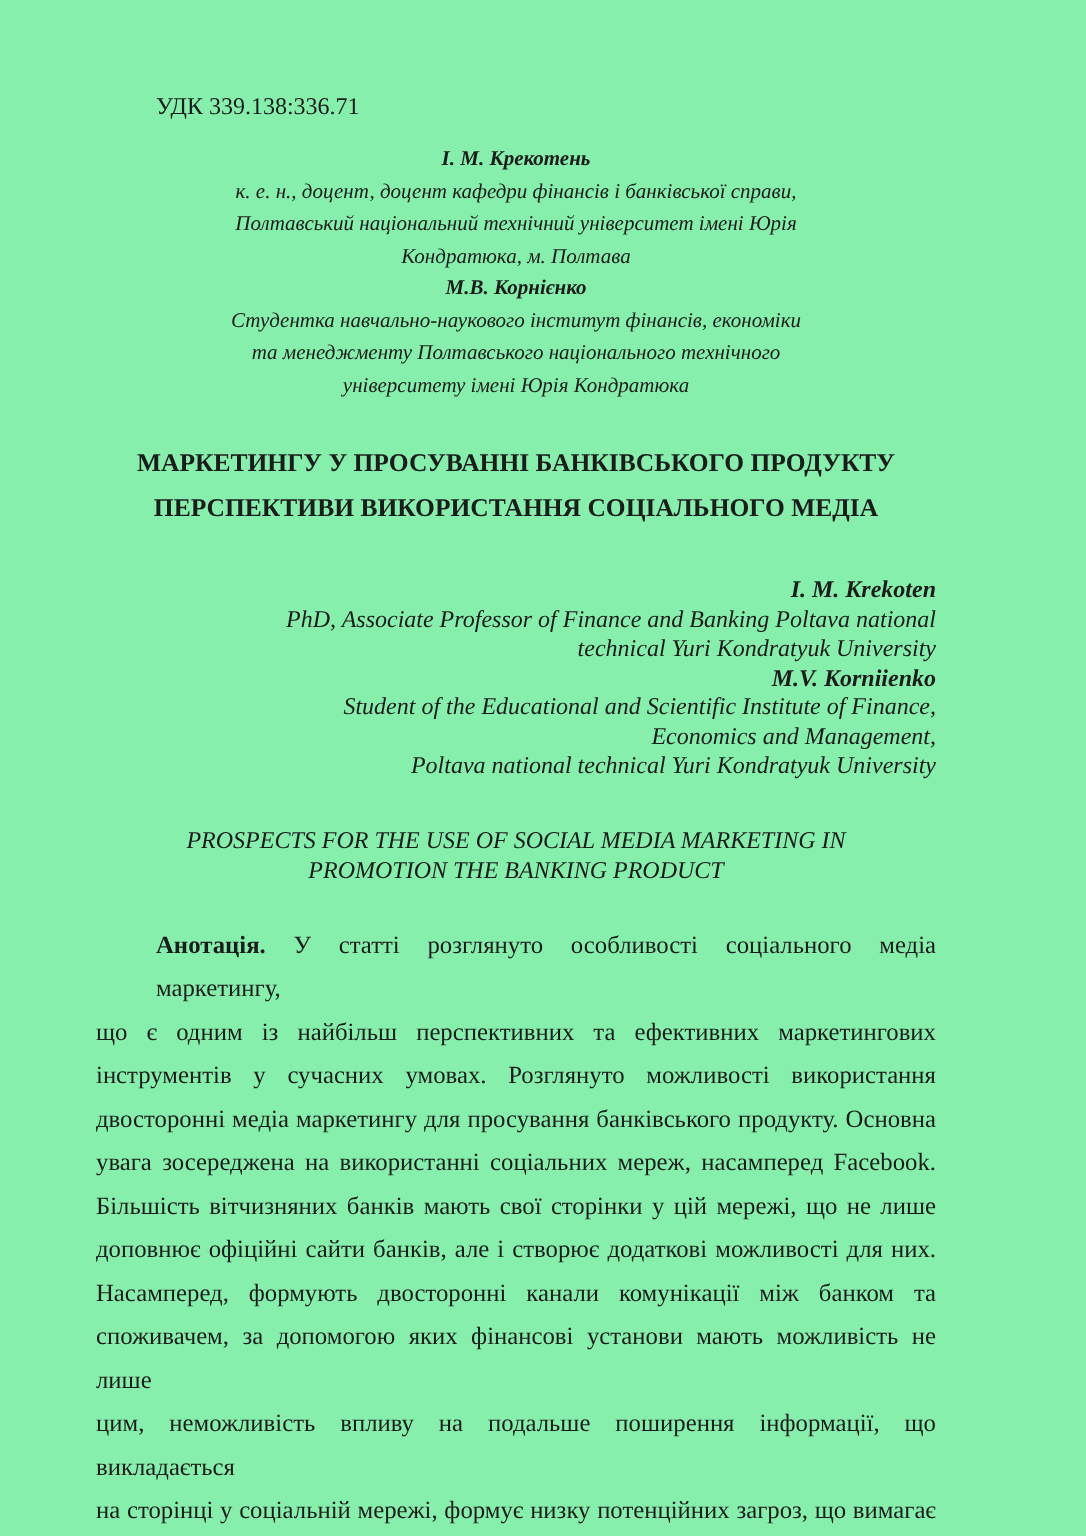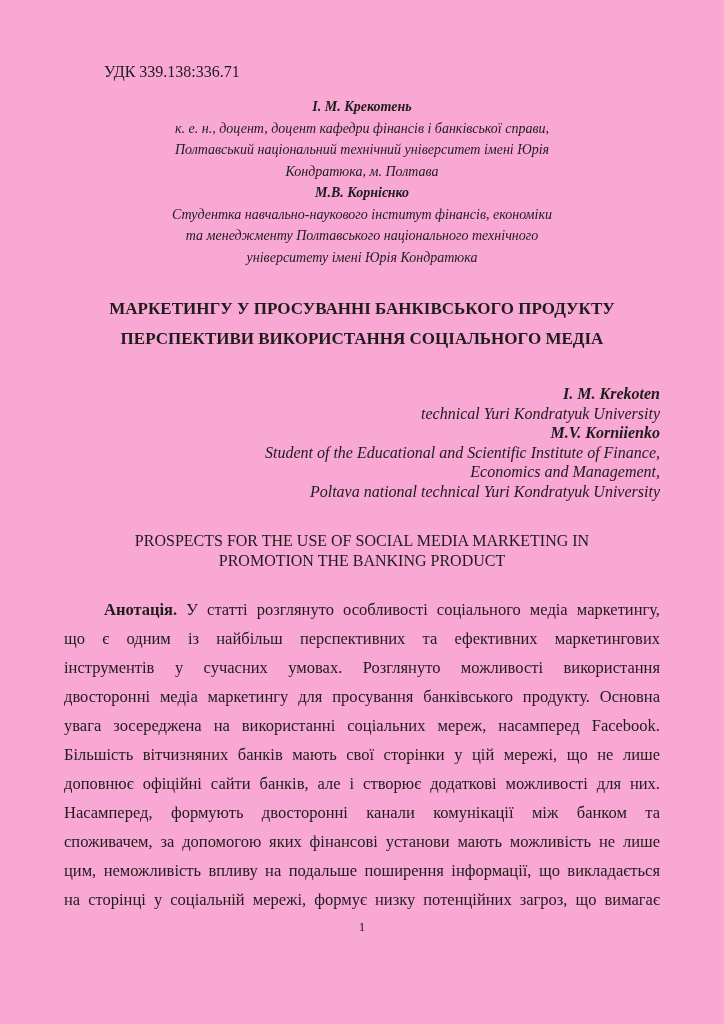--- a/index.html
+++ b/index.html
@@ -6,22 +6,22 @@
     margin: 0;
     padding: 0;
     background: #ffffff;
   }
   .page {
     position: relative;
     width: 724px;
     height: 1024px;
     box-sizing: border-box;
     margin: 0 auto;
-    padding: 62px 64px 20px 64px;
-    background: #f9a8d4;
+    padding: 62px 100px 20px 64px;
+    background: #86efac;
     color: #1c1c1c;
     font-family: "Liberation Serif", "DejaVu Serif", serif;
     overflow: hidden;
   }
   .udc {
     font-size: 16px;
     line-height: 20px;
     padding-left: 40px;
     margin-bottom: 14px;
   }
@@ -44,20 +44,21 @@
   }
   .en-block {
     font-size: 16px;
     line-height: 19.5px;
     font-style: italic;
     text-align: right;
   }
   .title-en {
     font-size: 16px;
     line-height: 20px;
+    font-style: italic;
     text-align: center;
     margin: 30px 0 24px 0;
   }
   .abstract {
     font-size: 16.5px;
     line-height: 29px;
   }
   .pline {
     text-align: justify;
     text-align-last: justify;
@@ -94,20 +95,21 @@
     <div>університету імені Юрія Кондратюка</div>
   </div>
 
   <div class="title-ua">
     <div>МАРКЕТИНГУ У ПРОСУВАННІ БАНКІВСЬКОГО ПРОДУКТУ</div>
     <div>ПЕРСПЕКТИВИ ВИКОРИСТАННЯ СОЦІАЛЬНОГО МЕДІА</div>
   </div>
 
   <div class="en-block">
     <div class="name">I. M. Krekoten</div>
+    <div>PhD, Associate Professor of Finance and Banking Poltava national</div>
     <div>technical Yuri Kondratyuk University</div>
     <div class="name">M.V. Korniienko</div>
     <div>Student of the Educational and Scientific Institute of Finance,</div>
     <div>Economics and Management,</div>
     <div>Poltava national technical Yuri Kondratyuk University</div>
   </div>
 
   <div class="title-en">
     <div>PROSPECTS FOR THE USE OF SOCIAL MEDIA MARKETING IN</div>
     <div>PROMOTION THE BANKING PRODUCT</div>

